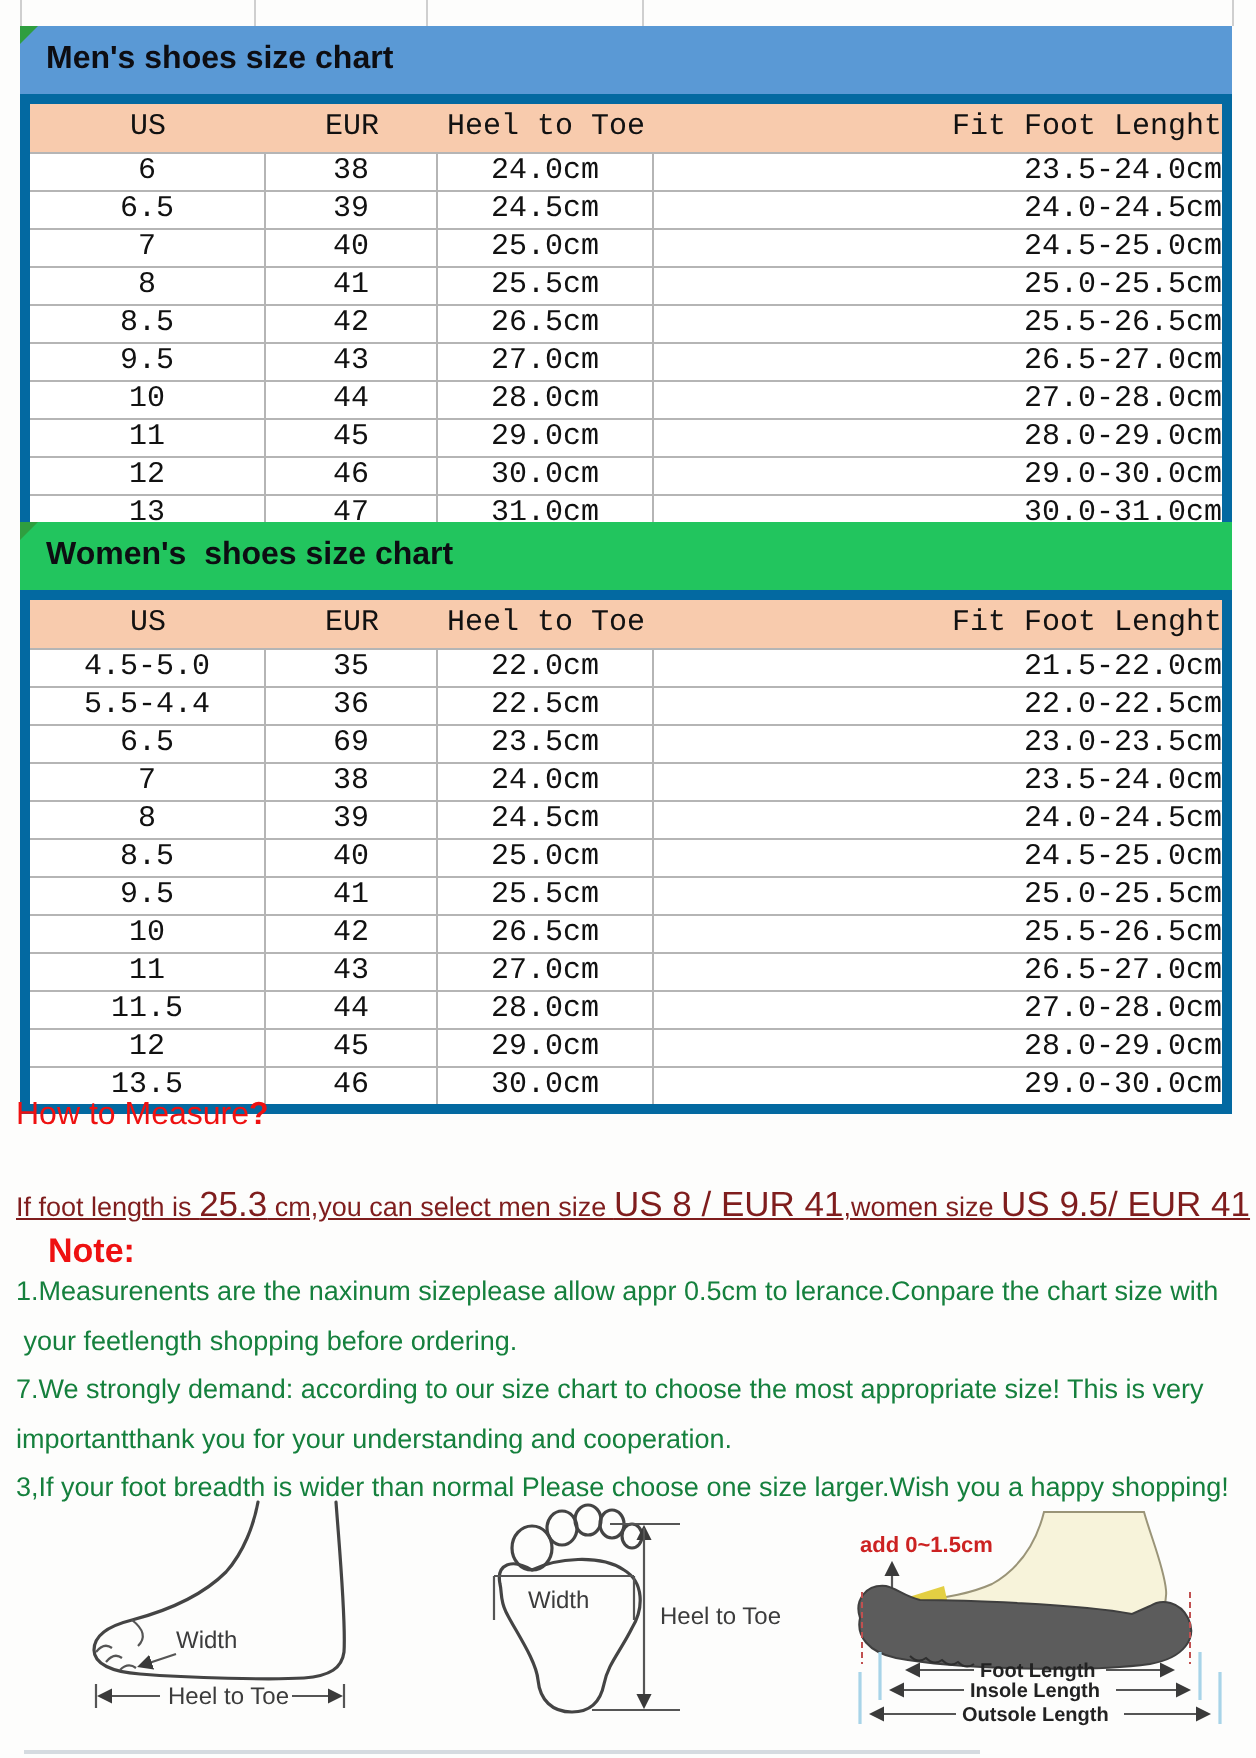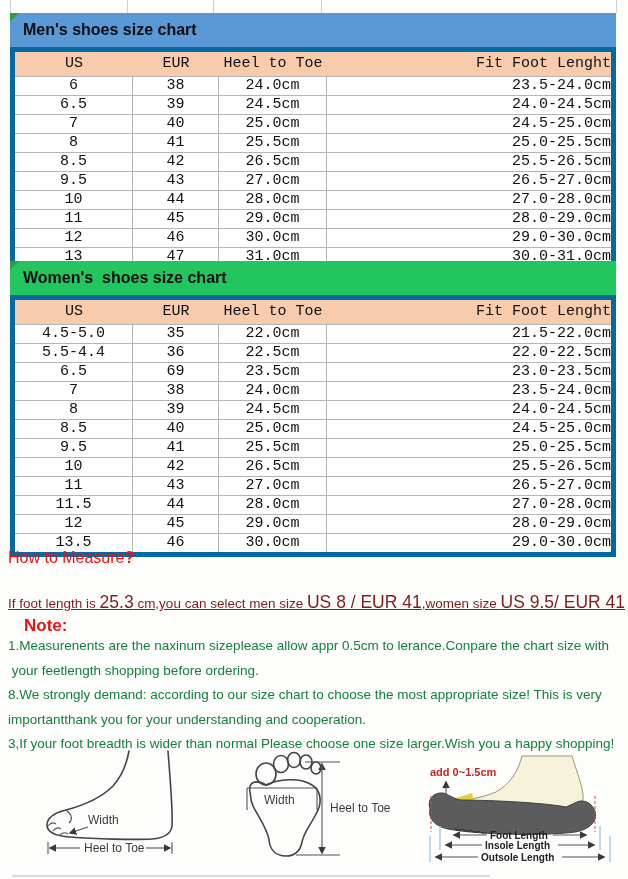--- a/index.html
+++ b/index.html
@@ -233,21 +233,21 @@
         </div>
       </div>
   </div>
 
   <div class="h-measure"><span>How to Measure</span><b>?</b></div>
   <div class="p-sizeline"><span>If foot length is </span><span class="big">25.3</span><span> cm,you can select men size </span><span class="big">US 8 / EUR 41</span><span>,women size </span><span class="big">US 9.5/ EUR 41</span></div>
   <div class="h-note">Note:</div>
   <div class="notes">
     <div>1.Measurenents are the naxinum sizeplease allow appr 0.5cm to lerance.Conpare the chart size with</div>
     <div> your feetlength shopping before ordering.</div>
-    <div>8.We strongly demand: according to our size chart to choose the most appropriate size! This is very</div>
+    <div>7.We strongly demand: according to our size chart to choose the most appropriate size! This is very</div>
     <div>importantthank you for your understanding and cooperation.</div>
     <div>3,If your foot breadth is wider than normal Please choose one size larger.Wish you a happy shopping!</div>
   </div>
 
   <svg id="diagrams" width="628" height="131" viewBox="0 0 628 131">
     <defs>
       <marker id="ah" viewBox="0 0 10 10" refX="8" refY="5" markerWidth="7" markerHeight="7" orient="auto-start-reverse">
         <path d="M0,0 L10,5 L0,10 z" fill="#3a3a3a"></path>
       </marker>
     </defs>

